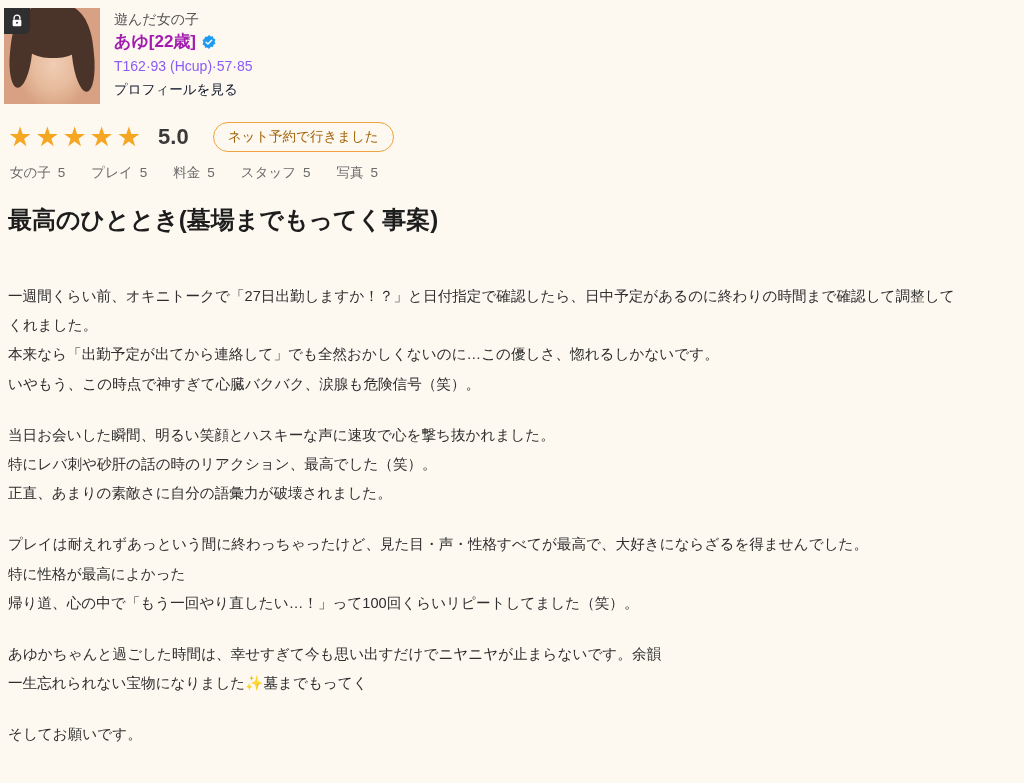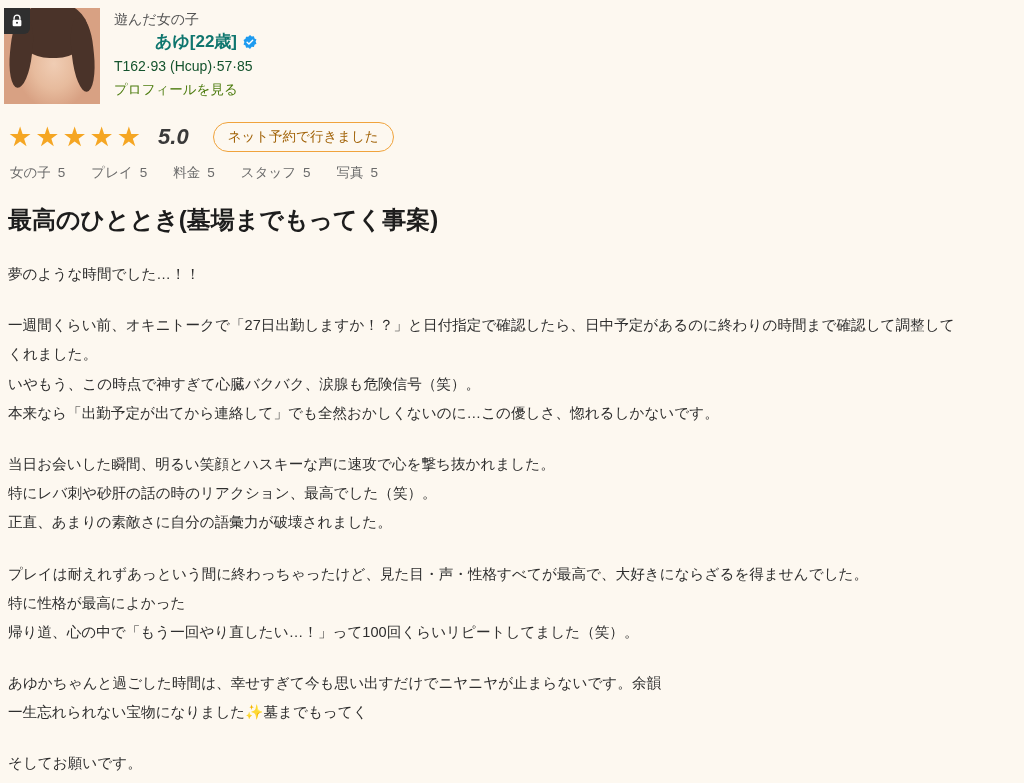--- a/index.html
+++ b/index.html
@@ -97,36 +97,35 @@
   }
   .girl-line {
     display: flex;
     align-items: center;
     gap: 5px;
     margin-top: 2px;
   }
   .girl-name {
     font-size: 17px;
     font-weight: bold;
-    color: #0f766e;
-    margin-left: 41px;
+    color: #a21caf;
   }
   .verify {
     display: inline-block;
     width: 16px;
     height: 16px;
   }
   .specs {
     font-size: 14px;
-    color: #14532d;
+    color: #8b5cf6;
     margin-top: 3px;
   }
   .profile-link {
     font-size: 13.5px;
-    color: #4d7c0f;
+    color: #0f172a;
     margin-top: 5px;
     cursor: pointer;
   }
 
   
   .rating-row {
     display: flex;
     align-items: center;
     margin: 18px 0 0 8px;
   }
@@ -134,21 +133,20 @@
     font-size: 27px;
     letter-spacing: 3px;
     color: #f5a623;
     line-height: 1;
   }
   .score {
     font-size: 22px;
     font-weight: bold;
     color: #3a3a3a;
     margin-left: 14px;
-    font-style: italic;
   }
   .badge-net {
     margin-left: 24px;
     border: 1px solid #f0a33c;
     color: #a16207;
     border-radius: 16px;
     font-size: 13.5px;
     padding: 5px 14px;
     background: #fdf8f0;
     white-space: nowrap;
@@ -239,27 +237,26 @@
       <span class="label">スタッフ</span><span class="val">5</span>
     </span>
     <span class="subscore">
       <span class="label">写真</span><span class="val">5</span>
     </span>
   </div>
 
   <h1 class="review-title">最高のひととき(墓場までもってく事案)</h1>
 
   <div class="review-body">
-    <p class="para">夢のような時間でした…！！</p>
     <div class="spacer"></div>
 
     <p class="para">一週間くらい前、オキニトークで「27日出勤しますか！？」と日付指定で確認したら、日中予定があるのに終わりの時間まで確認して調整して</p>
     <p class="para">くれました。</p>
+    <p class="para">本来なら「出勤予定が出てから連絡して」でも全然おかしくないのに…この優しさ、惚れるしかないです。</p>
     <p class="para">いやもう、この時点で神すぎて心臓バクバク、涙腺も危険信号（笑）。</p>
-    <p class="para">本来なら「出勤予定が出てから連絡して」でも全然おかしくないのに…この優しさ、惚れるしかないです。</p>
     <div class="spacer"></div>
 
     <p class="para">当日お会いした瞬間、明るい笑顔とハスキーな声に速攻で心を撃ち抜かれました。</p>
     <p class="para">特にレバ刺や砂肝の話の時のリアクション、最高でした（笑）。</p>
     <p class="para">正直、あまりの素敵さに自分の語彙力が破壊されました。</p>
     <div class="spacer"></div>
 
     <p class="para">プレイは耐えれずあっという間に終わっちゃったけど、見た目・声・性格すべてが最高で、大好きにならざるを得ませんでした。</p>
     <p class="para">特に性格が最高によかった</p>
     <p class="para">帰り道、心の中で「もう一回やり直したい…！」って100回くらいリピートしてました（笑）。</p>

